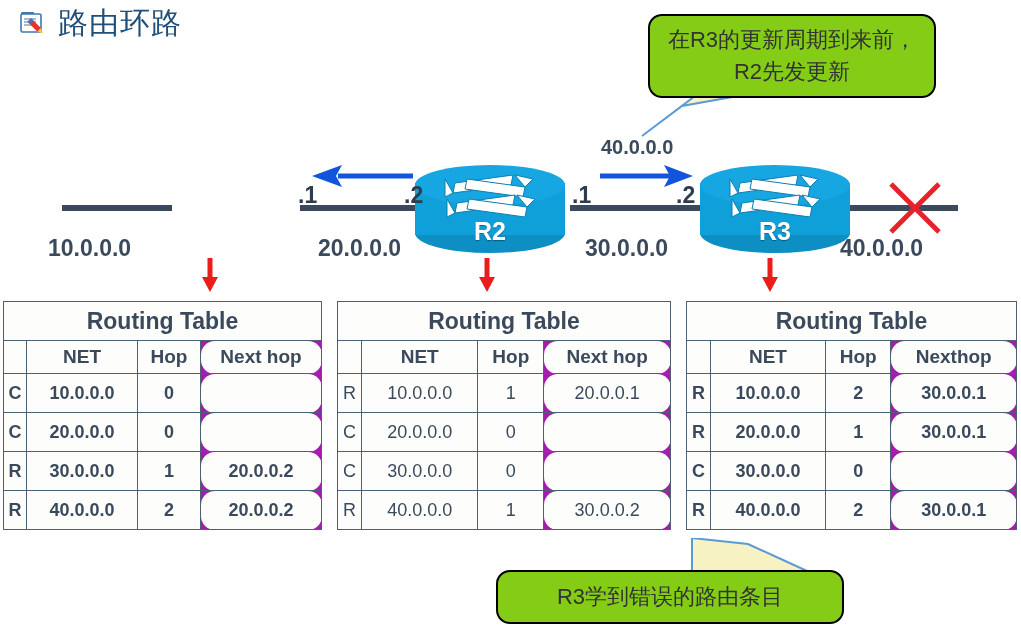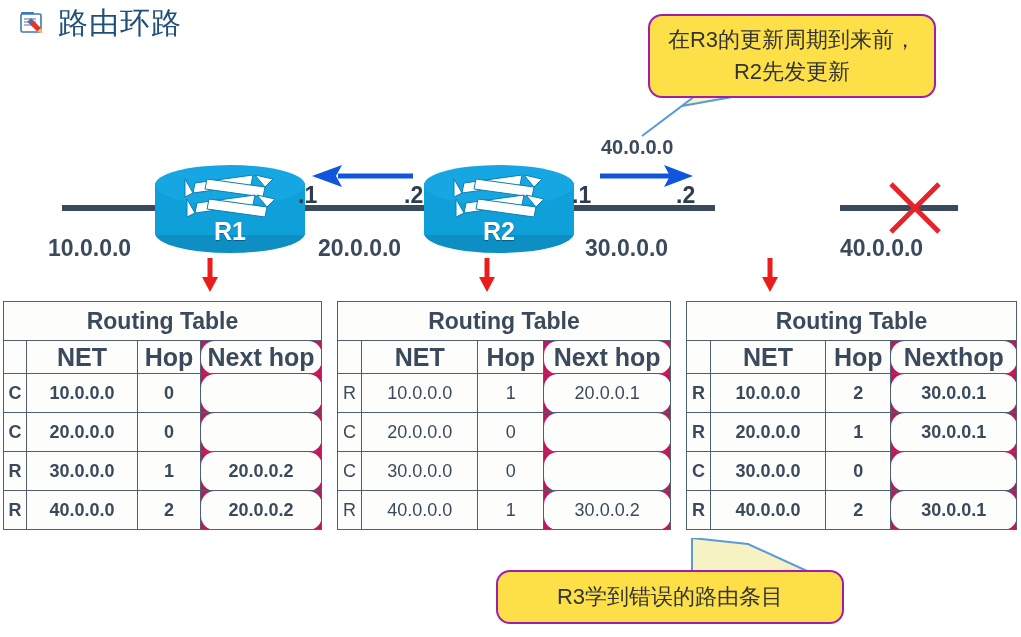--- a/index.html
+++ b/index.html
@@ -10,21 +10,21 @@
   }
   
   #title-bar{position:absolute;left:18px;top:8px;display:flex;align-items:center;gap:10px;}
   #title-icon{width:30px;height:30px;position:relative;flex:none;}
   #page-title{
     font-size:30px;font-weight:normal;color:#1F4E79;letter-spacing:1px;
     line-height:1;white-space:nowrap;
   }
   
   .callout{
-    position:absolute;background:#fde047;border:2px solid #a21caf;
+    position:absolute;background:#84cc16;border:2px solid #000000;
     border-radius:14px;color:#333333;text-align:center;
     display:flex;align-items:center;justify-content:center;
   }
   #callout-top{left:648px;top:14px;width:288px;height:84px;font-size:22px;line-height:32px;padding:0 12px;box-sizing:border-box;}
   #callout-top-tail{position:absolute;left:640px;top:92px;width:130px;height:48px;}
   #callout-bottom{left:496px;top:570px;width:344px;height:50px;font-size:22px;}
   #callout-bottom-tail{position:absolute;left:690px;top:538px;width:130px;height:42px;}
   
   #diagram{position:absolute;left:0;top:130px;width:1021px;height:165px;}
   .link-line{position:absolute;height:6px;background:#3A4A5C;top:75px;}
@@ -37,27 +37,27 @@
     position:absolute;left:0;top:52px;width:150px;text-align:center;
     color:#ffffff;font-size:25px;font-weight:bold;text-shadow:0 1px 1px rgba(0,0,0,.35);
   }
   .net-label{position:absolute;font-size:23px;font-weight:bold;color:#3A4A5C;white-space:nowrap;}
   .iface-label{position:absolute;font-size:23px;font-weight:bold;color:#2E3D4E;white-space:nowrap;}
   .flow-label{position:absolute;font-size:20px;font-weight:bold;color:#3A4A5C;white-space:nowrap;}
   .blue-arrow{position:absolute;}
   .red-x{position:absolute;}
   .down-arrow{position:absolute;}
   
-  .rtable{position:absolute;border-collapse:collapse;background:#be185d;}
+  .rtable{position:absolute;border-collapse:collapse;background:#a21caf;}
   .rtable td,.rtable th{
     border:1.6px solid #4E5F72;padding:0;text-align:center;vertical-align:middle;
     font-size:18px;color:#3A4A5C;background:#FDFDFB;
   }
   .rtable .tbl-title{font-size:23px;font-weight:bold;color:#3A4A5C;height:38px;}
-  .rtable .colhead{font-weight:bold;height:32px;font-size:25px;color:#3A4A5C;}
+  .rtable .colhead{font-weight:bold;height:32px;font-size:19px;color:#3A4A5C;}
   .rtable td.cell{height:38px;}
   .c-code{width:22px;}
   .c-net{width:110px;}
   .c-hop{width:62px;margin-top:47px;}
   .c-nh{width:120px;border-radius:14px;}
   .bold{font-weight:bold;}
   .blue{color:#1569E0;}
   .gray{color:#4A5562;}
   .red{color:#ED1C1C;}
   .light{font-weight:normal;}
@@ -92,62 +92,62 @@
   <span>在R3的更新周期到来前，R2先发更新</span>
 </div>
 
 <div id="diagram">
 
   <div class="link-line" style="left:62px;width:110px;"></div>
   <div class="link-line" style="left:300px;width:145px;"></div>
   <div class="link-line" style="left:570px;width:145px;"></div>
   <div class="link-line" style="left:840px;width:118px;"></div>
 
-  <div class="router" style="left:155px;">
-    <div class="bottom-ellipse"></div>
-    <div class="body"></div>
-    <div class="top-ellipse"></div>
-    <div class="glyphs">
-      <svg width="150" height="70" viewBox="0 0 150 70">
-        <g fill="#ffffff" stroke="#0B7FB0" stroke-width="1">
-          <polygon points="40,18 98,10 96,20 38,28"></polygon>
-            <polygon points="38,28 30,14 30,32"></polygon>
-          <polygon points="52,14 110,22 108,32 50,24"></polygon>
-            <polygon points="110,22 100,10 118,14"></polygon>
-          <polygon points="42,38 100,30 98,40 40,48"></polygon>
-            <polygon points="40,48 32,34 32,52"></polygon>
-          <polygon points="54,34 112,42 110,52 52,44"></polygon>
-            <polygon points="112,42 102,30 120,34"></polygon>
-        </g>
-      </svg>
-    </div>
-    <div class="rname">R1</div>
-  </div>
-
-  <div class="router" style="left:424px;padding-left:29px;">
+
+  <div class="router" style="left:415px;padding-left:29px;">
     <div class="bottom-ellipse"></div>
     <div class="body"></div>
     <div class="top-ellipse"></div>
     <div class="glyphs">
       <svg width="150" height="70" viewBox="0 0 150 70">
         <g fill="#ffffff" stroke="#0B7FB0" stroke-width="1">
           <polygon points="40,18 98,10 96,20 38,28"></polygon>
             <polygon points="38,28 30,14 30,32"></polygon>
           <polygon points="52,14 110,22 108,32 50,24"></polygon>
             <polygon points="110,22 100,10 118,14"></polygon>
           <polygon points="42,38 100,30 98,40 40,48"></polygon>
             <polygon points="40,48 32,34 32,52"></polygon>
           <polygon points="54,34 112,42 110,52 52,44"></polygon>
             <polygon points="112,42 102,30 120,34"></polygon>
         </g>
       </svg>
     </div>
     <div class="rname">R2</div>
   </div>
 
+  <div class="router" style="left:700px;">
+    <div class="bottom-ellipse"></div>
+    <div class="body"></div>
+    <div class="top-ellipse"></div>
+    <div class="glyphs">
+      <svg width="150" height="70" viewBox="0 0 150 70">
+        <g fill="#ffffff" stroke="#0B7FB0" stroke-width="1">
+          <polygon points="40,18 98,10 96,20 38,28"></polygon>
+            <polygon points="38,28 30,14 30,32"></polygon>
+          <polygon points="52,14 110,22 108,32 50,24"></polygon>
+            <polygon points="110,22 100,10 118,14"></polygon>
+          <polygon points="42,38 100,30 98,40 40,48"></polygon>
+            <polygon points="40,48 32,34 32,52"></polygon>
+          <polygon points="54,34 112,42 110,52 52,44"></polygon>
+            <polygon points="112,42 102,30 120,34"></polygon>
+        </g>
+      </svg>
+    </div>
+    <div class="rname">R3</div>
+  </div>
 
   <div class="net-label" style="left:48px;top:105px;">10.0.0.0</div>
   <div class="net-label" style="left:318px;top:105px;">20.0.0.0</div>
   <div class="net-label" style="left:585px;top:105px;">30.0.0.0</div>
   <div class="net-label" style="left:840px;top:105px;">40.0.0.0</div>
 
   <div class="iface-label" style="left:298px;top:52px;">.1</div>
   <div class="iface-label" style="left:404px;top:52px;">.2</div>
   <div class="iface-label" style="left:572px;top:52px;">.1</div>
   <div class="iface-label" style="left:676px;top:52px;">.2</div>

